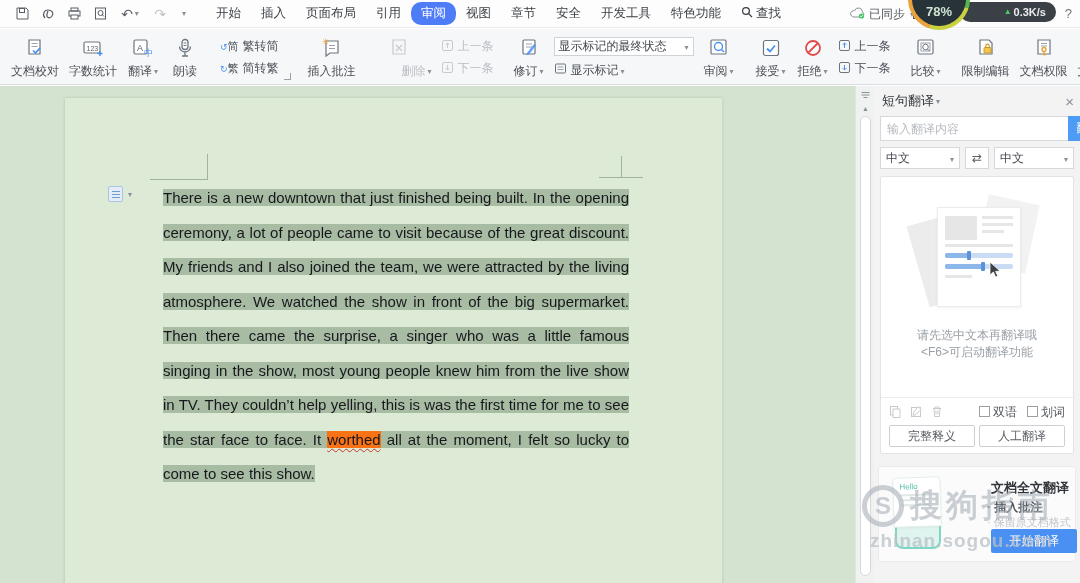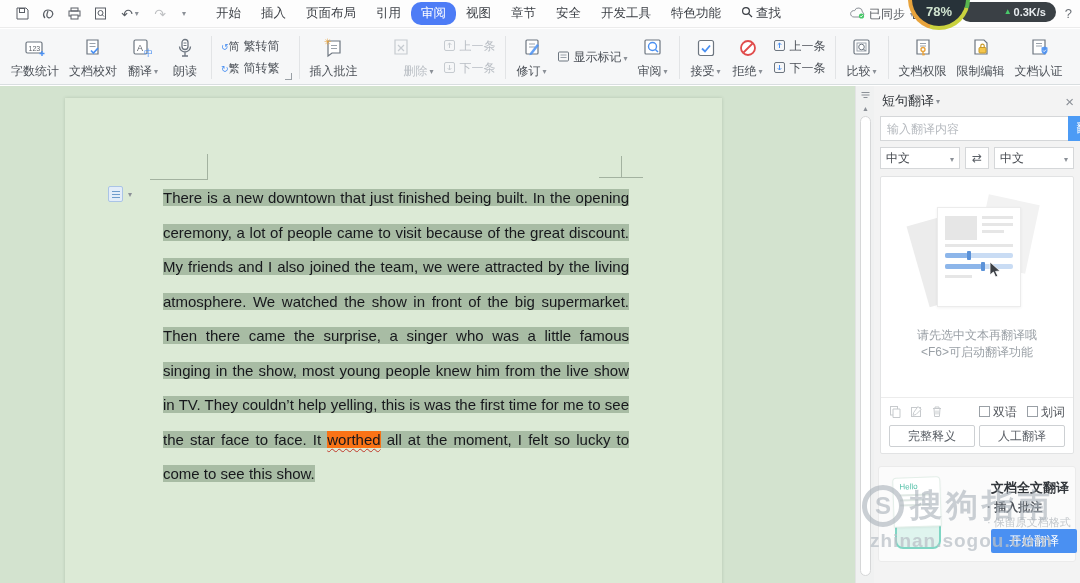--- a/index.html
+++ b/index.html
@@ -208,37 +208,37 @@
       </div>
       <div class="help-btn">?</div>
     </div>
   </div>
 
   <div class="ribbon">
 
     <div class="rgroup">
       <div class="rbtn">
         <span class="ric">
+          <svg width="22" height="22" viewBox="0 0 22 22">
+              <path d="M5 3h11v14H5z" fill="#fff" stroke="#6d7680" stroke-width="1.2"></path>
+              <path d="M7.5 6.5h6M7.5 9.5h6" stroke="#9aa2ab"></path>
+              <path d="M9 13.5 l2.4 2.6 4.6-5" fill="none" stroke="#4a90f2" stroke-width="1.6"></path>
+            </svg>
+        </span>
+        <span class="rlabel">文档校对</span>
+      </div>
+      <div class="rbtn">
+        <span class="ric">
           <svg width="24" height="22" viewBox="0 0 24 22">
               <rect x="3" y="5" width="16" height="11" rx="1.5" fill="#fff" stroke="#6d7680" stroke-width="1.2"></rect>
               <text x="5.5" y="13.5" font-size="7" fill="#5a5f66">123</text>
               <path d="M19 14 v5 M16.5 16.5 h5" stroke="#4a90f2" stroke-width="1.4"></path>
             </svg>
         </span>
         <span class="rlabel">字数统计</span>
-      </div>
-      <div class="rbtn">
-        <span class="ric">
-          <svg width="22" height="22" viewBox="0 0 22 22">
-              <path d="M5 3h11v14H5z" fill="#fff" stroke="#6d7680" stroke-width="1.2"></path>
-              <path d="M7.5 6.5h6M7.5 9.5h6" stroke="#9aa2ab"></path>
-              <path d="M9 13.5 l2.4 2.6 4.6-5" fill="none" stroke="#4a90f2" stroke-width="1.6"></path>
-            </svg>
-        </span>
-        <span class="rlabel">文档校对</span>
       </div>
       <div class="rbtn">
         <span class="ric">
           <svg width="24" height="22" viewBox="0 0 24 22">
               <rect x="3" y="3" width="13" height="14" rx="1.5" fill="#fff" stroke="#6d7680" stroke-width="1.2"></rect>
               <text x="6" y="13.5" font-size="9" fill="#5a5f66">A</text>
               <text x="13" y="19" font-size="9" fill="#4a90f2">中</text>
             </svg>
         </span>
         <span class="rlabel caret">翻译</span>
@@ -318,20 +318,24 @@
         <span class="ric">
           <svg width="22" height="22" viewBox="0 0 22 22">
               <rect x="5" y="3" width="12" height="14" rx="1" fill="#fff" stroke="#6d7680" stroke-width="1.2"></rect>
               <path d="M8 7h6M8 10h6" stroke="#9aa2ab"></path>
               <path d="M9 16 L16 7 l2 1.6 -7 9 -2.6.6z" fill="#4a90f2" opacity=".85"></path>
             </svg>
         </span>
         <span class="rlabel caret">修订</span>
       </div>
       <div class="scol" style="gap:6px">
+        <div class="combo">
+          <span>显示标记的最终状态</span>
+          <span class="caret"></span>
+        </div>
         <div class="sbtn">
           <span><svg width="13" height="13" viewBox="0 0 13 13">
                 <rect x="1.5" y="2" width="10" height="9" rx="1" fill="none" stroke="#6d7680"></rect>
                 <path d="M3.5 5h6M3.5 7.5h6" stroke="#9aa2ab"></path>
               </svg></span>
           <span class="caret">显示标记</span>
         </div>
       </div>
       <div class="rbtn">
         <span class="ric">
@@ -399,37 +403,37 @@
         <span class="rlabel caret">比较</span>
       </div>
     </div>
 
     <div class="vsep"></div>
 
     <div class="rgroup">
       <div class="rbtn">
         <span class="ric">
           <svg width="22" height="22" viewBox="0 0 22 22">
+              <path d="M5 3h9l3 3v11H5z" fill="#fff" stroke="#6d7680" stroke-width="1.2"></path>
+              <rect x="9" y="10.5" width="7" height="5.5" rx="1" fill="#f5c64c" stroke="#c99a27"></rect>
+              <path d="M10.8 10.5 v-1.6 a1.7 1.7 0 0 1 3.4 0 v1.6" fill="none" stroke="#c99a27" stroke-width="1.2"></path>
+            </svg>
+        </span>
+        <span class="rlabel">限制编辑</span>
+      </div>
+      <div class="rbtn">
+        <span class="ric">
+          <svg width="22" height="22" viewBox="0 0 22 22">
               <path d="M5 3h12v14H5z" fill="#fff" stroke="#6d7680" stroke-width="1.2"></path>
               <path d="M8 6.5h6M8 9h6" stroke="#9aa2ab"></path>
               <circle cx="11" cy="12.5" r="2" fill="none" stroke="#e8a33d" stroke-width="1.4"></circle>
               <path d="M11 14.5 v4 M11 17.5 h2" stroke="#e8a33d" stroke-width="1.4"></path>
             </svg>
         </span>
         <span class="rlabel">文档权限</span>
-      </div>
-      <div class="rbtn">
-        <span class="ric">
-          <svg width="22" height="22" viewBox="0 0 22 22">
-              <path d="M5 3h9l3 3v11H5z" fill="#fff" stroke="#6d7680" stroke-width="1.2"></path>
-              <rect x="9" y="10.5" width="7" height="5.5" rx="1" fill="#f5c64c" stroke="#c99a27"></rect>
-              <path d="M10.8 10.5 v-1.6 a1.7 1.7 0 0 1 3.4 0 v1.6" fill="none" stroke="#c99a27" stroke-width="1.2"></path>
-            </svg>
-        </span>
-        <span class="rlabel">限制编辑</span>
       </div>
       <div class="rbtn">
         <span class="ric">
           <svg width="22" height="22" viewBox="0 0 22 22">
               <path d="M5 3h12v14H5z" fill="#fff" stroke="#6d7680" stroke-width="1.2"></path>
               <path d="M8 6.5h6M8 9h6" stroke="#9aa2ab"></path>
               <path d="M13.5 10.5 l3-1 3 1 v3.2 c0 2-1.6 3.2-3 3.8 -1.4-.6-3-1.8-3-3.8z" fill="#4a90f2" opacity=".9"></path>
               <path d="M15.2 13.6 l1 1 1.6-1.8" fill="none" stroke="#fff" stroke-width=".9"></path>
             </svg>
         </span>

